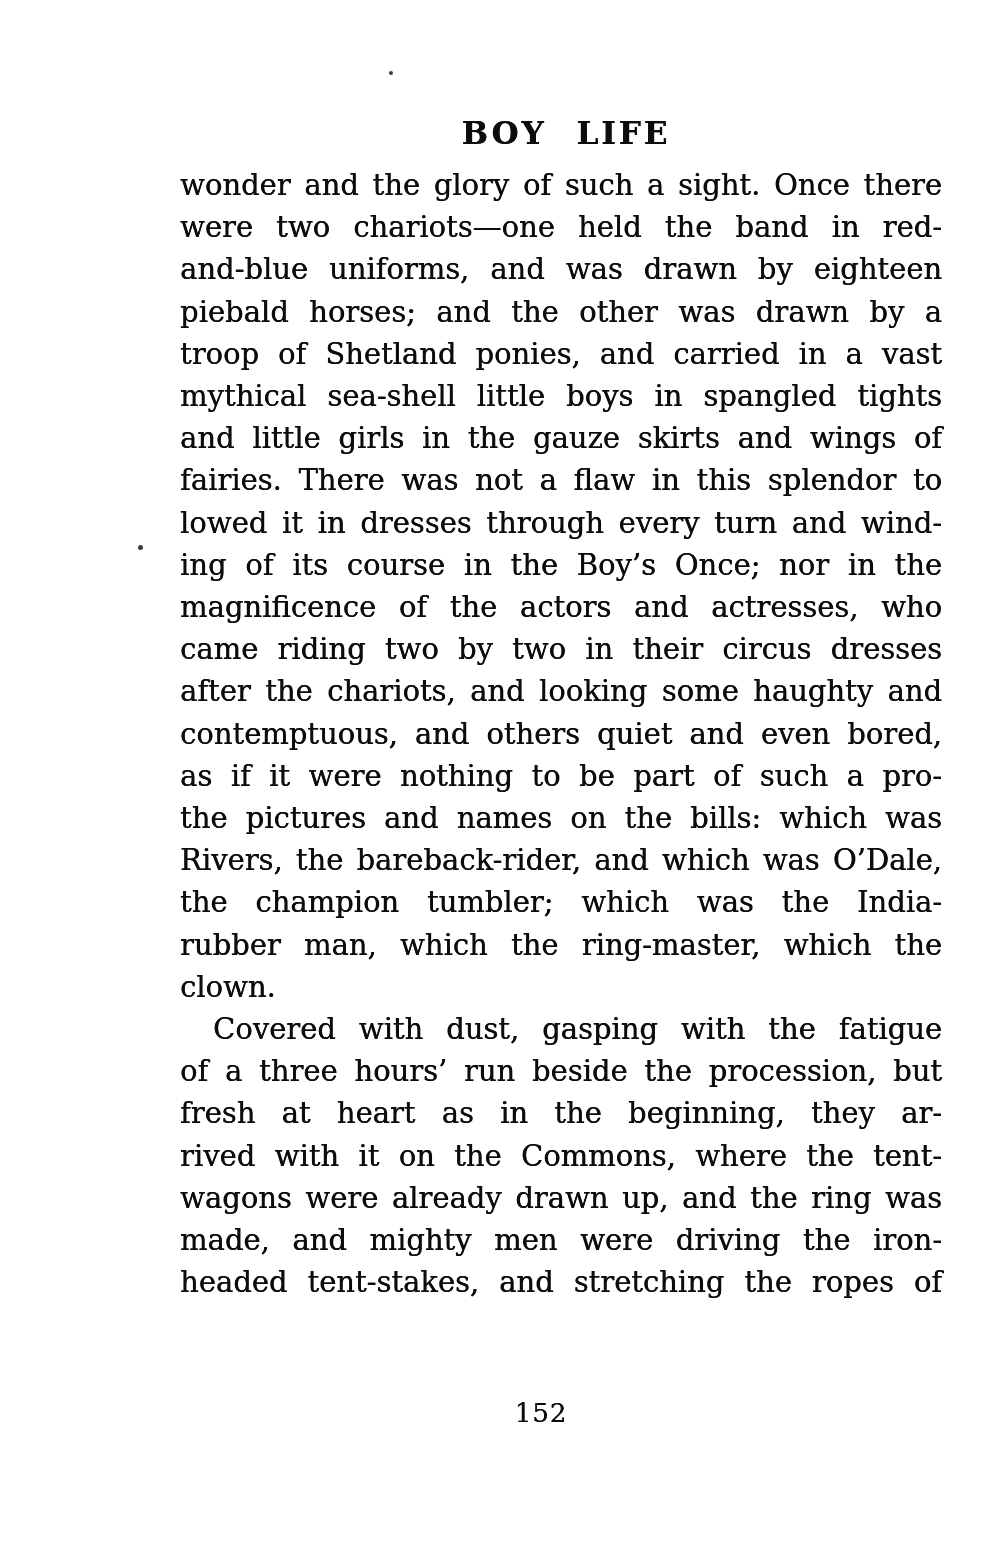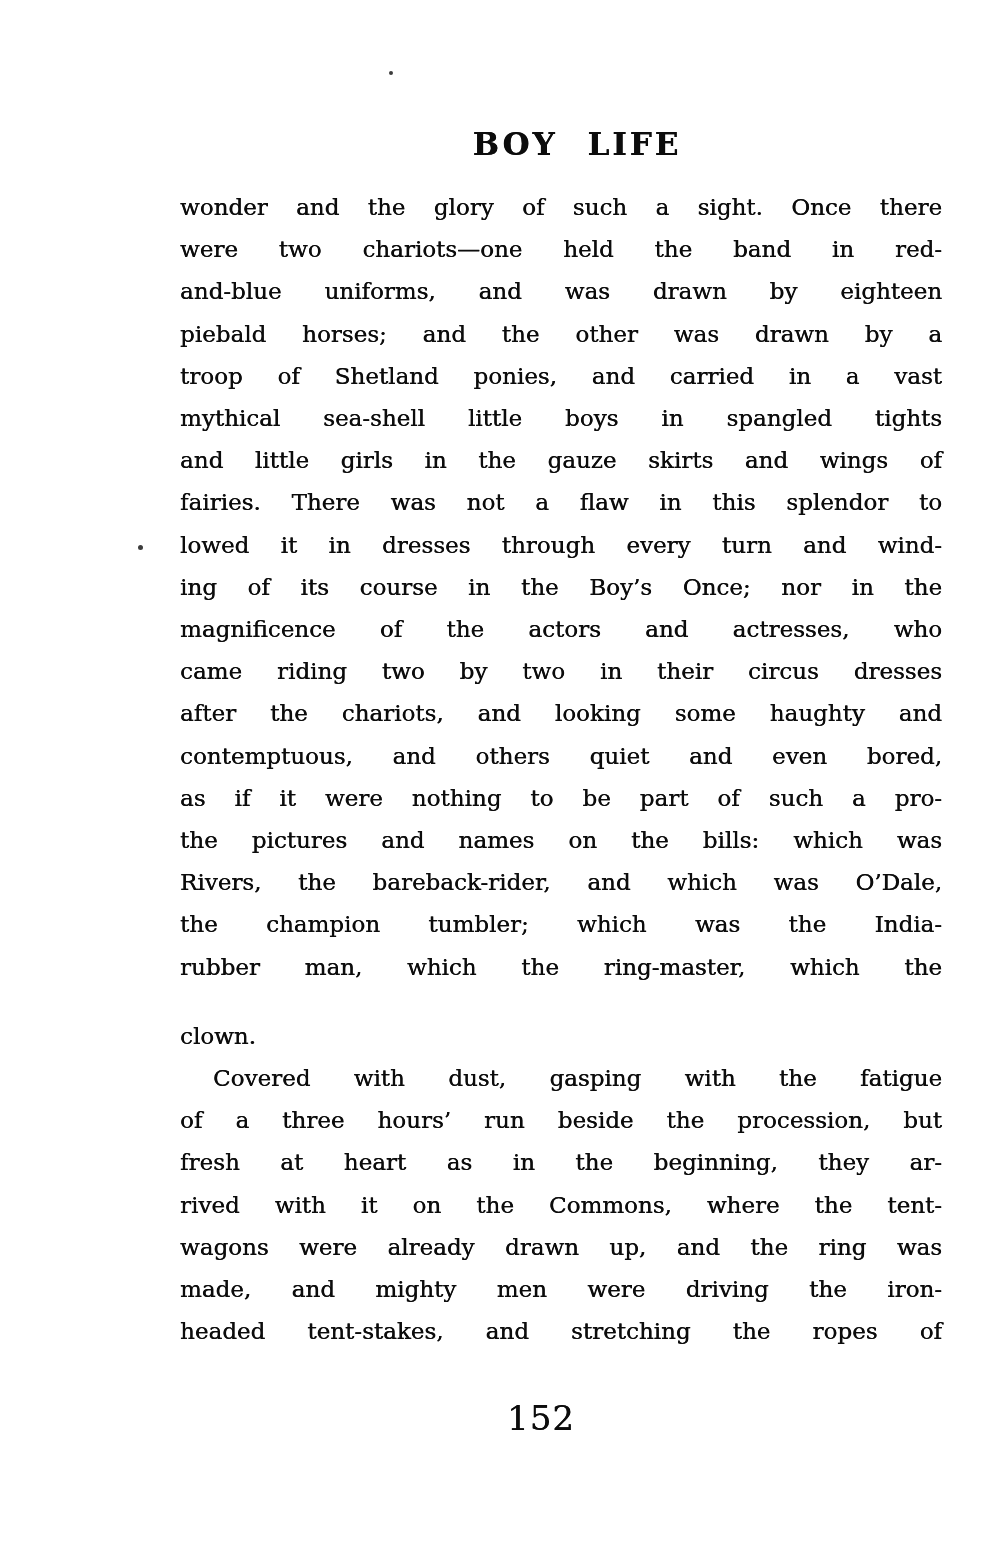--- a/index.html
+++ b/index.html
@@ -18,57 +18,56 @@
   .page {
     position: absolute;
     inset: 0;
     background: #ffffff;
   }
   .running-header {
     position: absolute;
     top: 110px;
     left: 180px;
     width: 762px;
-    margin: 16px;
+    margin: 5px;
     text-align: center;
     font-size: 31px;
     font-weight: bold;
     letter-spacing: 3px;
     word-spacing: 16px;
     text-shadow: 0.4px 0 0 currentColor;
   }
   .body-text {
     position: absolute;
-    top: 186px;
+    top: 164px;
     left: 180px;
     width: 762px;
-    font-size: 23px;
+    font-size: 29px;
     line-height: 42.2px;
     text-shadow: 0.35px 0 0 currentColor;
   }
   .line {
     margin: 0;
     text-align: justify;
     text-align-last: justify;
   }
   .line.last-line {
     text-align: left;
     text-align-last: left;
-    margin-top: 27px;
   }
   .line.indent {
     text-indent: 33px;
   }
   .page-number {
     position: absolute;
     top: 1398px;
     left: 160px;
     width: 762px;
     text-align: center;
-    font-size: 34px;
+    font-size: 26px;
     letter-spacing: 1px;
     text-shadow: 0.3px 0 0 currentColor;
   }
   .artifact-dot {
     position: absolute;
     background: #1a1a1a;
     border-radius: 50%;
     opacity: 0.85;
   }
   .dot-top {

